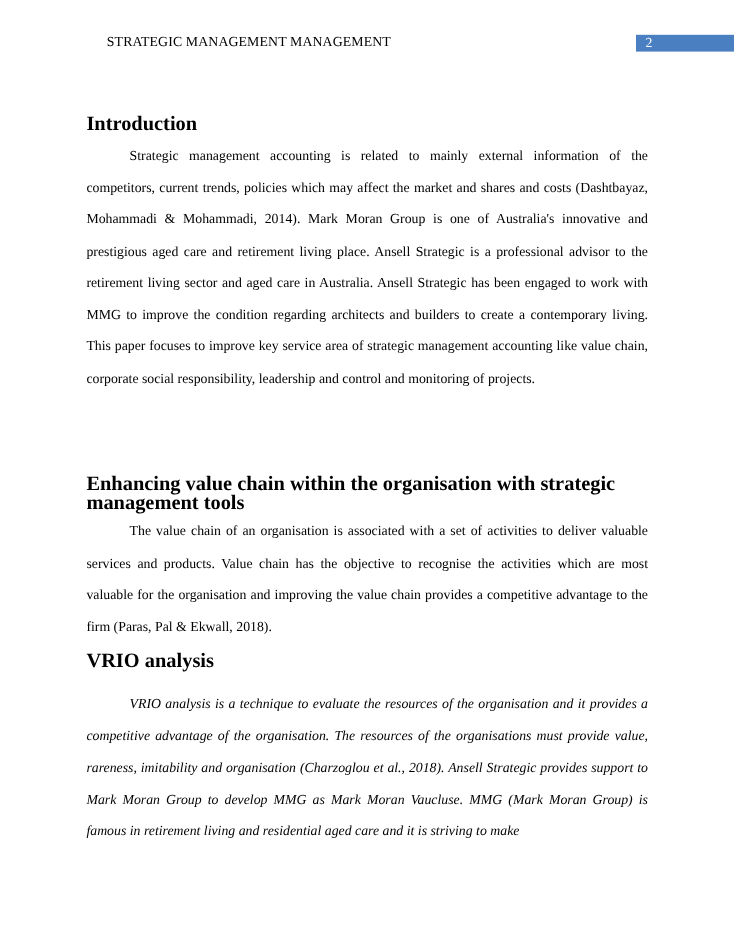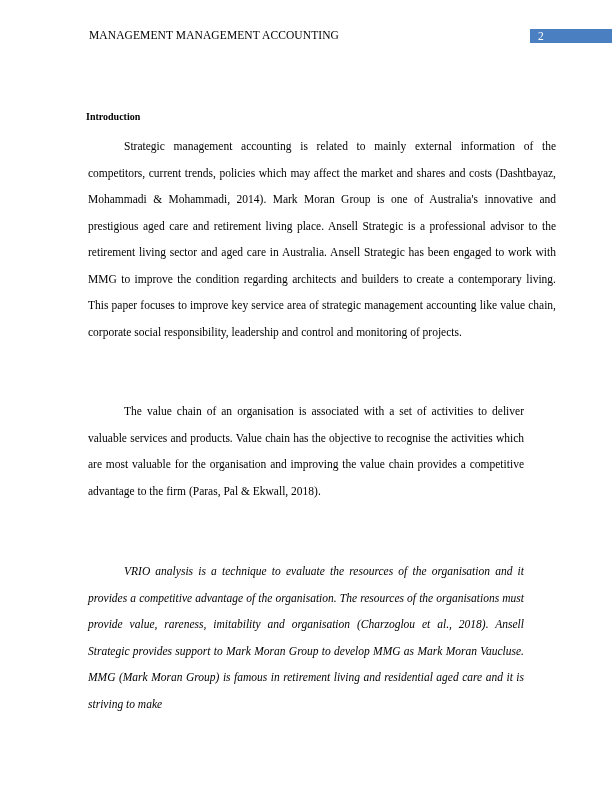--- a/index.html
+++ b/index.html
@@ -2,39 +2,41 @@
 <html><head>
   <meta charset="utf-8">
   <style>
     html, body { margin: 0; padding: 0; background: #ffffff; }
     body { width: 612px; height: 792px; position: relative; overflow: hidden;
       font-family: "Liberation Serif", serif; color: #000; }
     .header-title { position: absolute; left: 89px; top: 29px; font-size: 11.5px; letter-spacing: 0.1px; }
     .page-num { position: absolute; left: 530px; top: 29px; width: 82px; height: 14px;
       background: #4a7fc1; color: #fff; font-size: 11.5px; line-height: 14px; padding-left: 8px; box-sizing: border-box; }
     .content { position: absolute; left: 72px; top: 95px; width: 468px; font-size: 11.5px; }
-    h2 { font-size: 10px; font-weight: bold; margin: 14px; line-height: 16px; font-family: Liberation Serif, serif; }
-    p { margin: 16px; text-align: justify; text-indent: 36px; line-height: 26.5px; }
+    h2 { font-size: 17px; font-weight: bold; margin: 0; line-height: 16px; font-family: Liberation Serif, serif; }
+    p { margin: 0; text-align: justify; text-indent: 36px; line-height: 26.5px; }
     .sec1 { position: absolute; left: 0; top: 0; }
     .sec1 p { position: absolute; top: 22px; width: 468px; }
     .sec2 { position: absolute; left: 0; top: 300px; width: 468px; }
     .sec2 p { margin-top: 3px; font-family: Liberation Serif, serif; }
     .sec3 { position: absolute; left: 0; top: 448px; width: 468px; }
     .sec3 p { margin-top: 15px; font-style: italic; }
   </style>
 </head>
 <body>
 
-<div class="header-title">MANAGEMENT MANAGEMENT ACCOUNTING</div>
+<div class="header-title">STRATEGIC MANAGEMENT MANAGEMENT</div>
 <div class="page-num">2</div>
 
 <div class="content">
   <div class="sec1">
     <h2>Introduction</h2>
     <p>Strategic management accounting is related to mainly external information of the competitors, current trends, policies which may affect the market and shares and costs (Dashtbayaz, Mohammadi &amp; Mohammadi, 2014). Mark Moran Group is one of Australia's innovative and prestigious aged care and retirement living place. Ansell Strategic is a professional advisor to the retirement living sector and aged care in Australia. Ansell Strategic has been engaged to work with MMG to improve the condition regarding architects and builders to create a contemporary living. This paper focuses to improve key service area of strategic management accounting like value chain, corporate social responsibility, leadership and control and monitoring of projects.</p>
   </div>
   <div class="sec2">
+    <h2>Enhancing value chain within the organisation with strategic management tools</h2>
     <p>The value chain of an organisation is associated with a set of activities to deliver valuable services and products. Value chain has the objective to recognise the activities which are most valuable for the organisation and improving the value chain provides a competitive advantage to the firm (Paras, Pal &amp; Ekwall, 2018).</p>
   </div>
   <div class="sec3">
+    <h2>VRIO analysis</h2>
     <p>VRIO analysis is a technique to evaluate the resources of the organisation and it provides a competitive advantage of the organisation. The resources of the organisations must provide value, rareness, imitability and organisation (Charzoglou et al., 2018). Ansell Strategic provides support to Mark Moran Group to develop MMG as Mark Moran Vaucluse. MMG (Mark Moran Group) is famous in retirement living and residential aged care and it is striving to make</p>
   </div>
 </div>
 
 </body></html>

